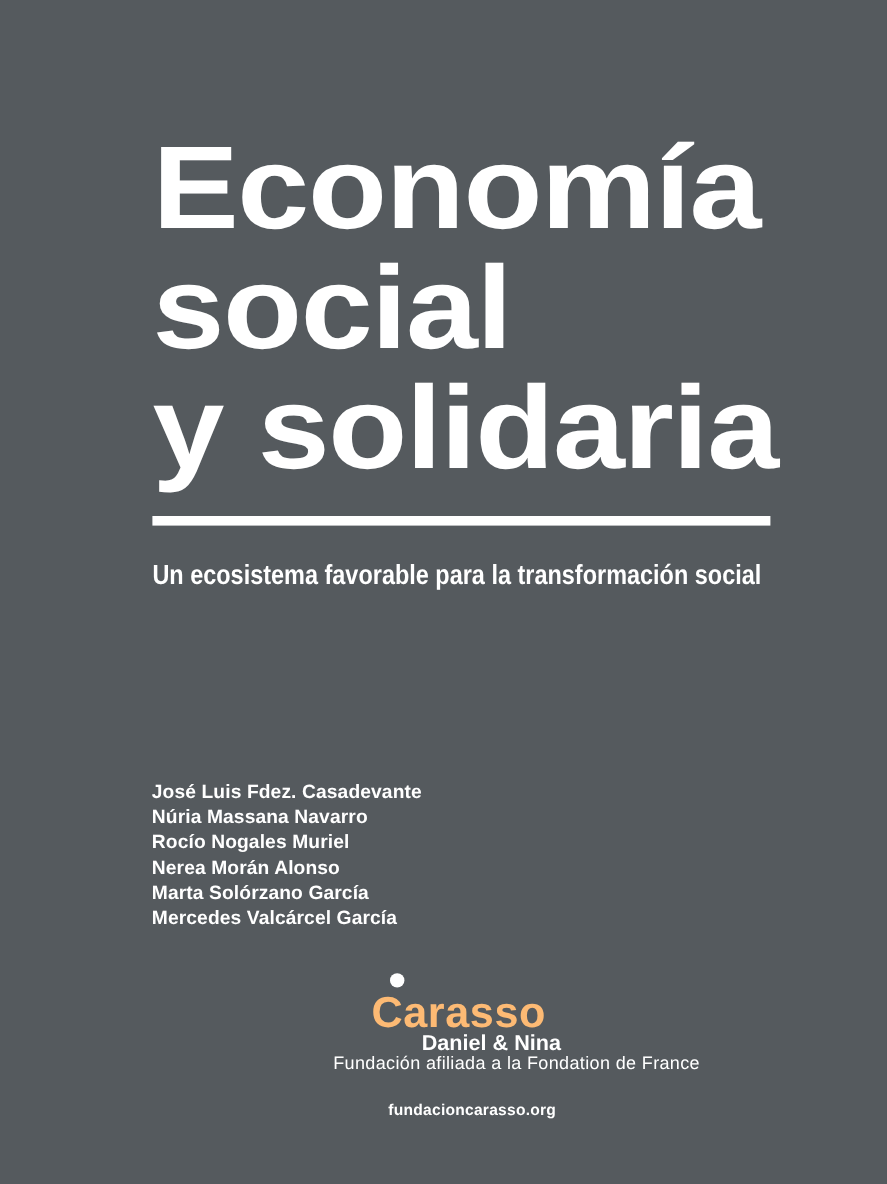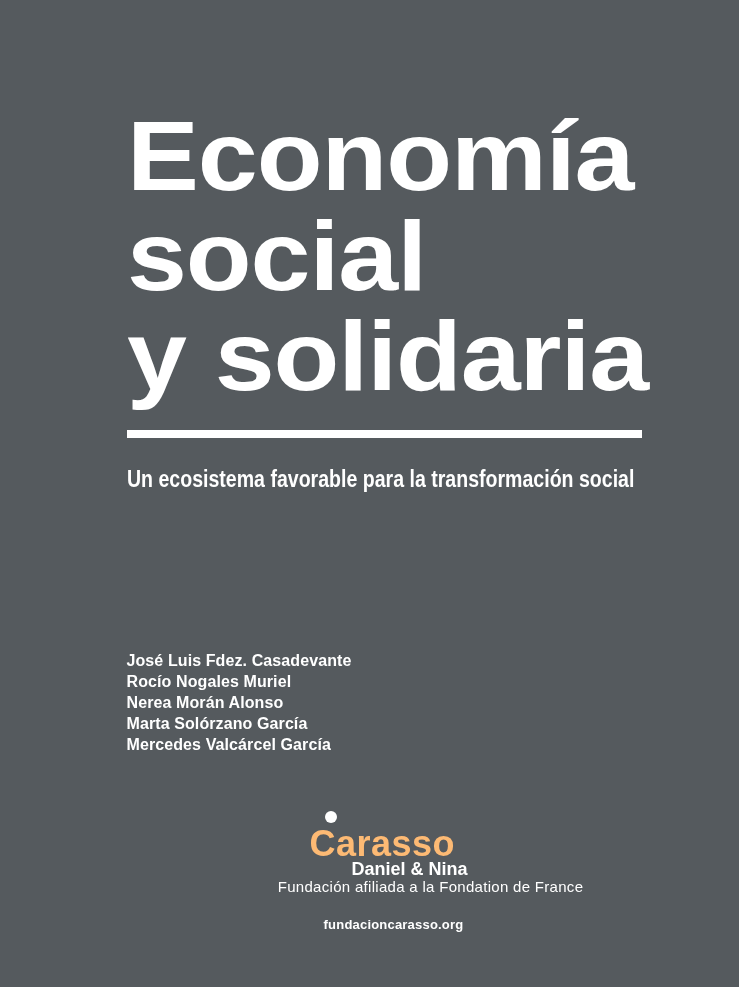--- a/index.html
+++ b/index.html
@@ -128,20 +128,21 @@
     <span class="title-line">social</span>
     <span class="title-line">y solidaria</span>
   </h1>
 
   <div class="divider"></div>
 
   <div class="subtitle">Un ecosistema favorable para la transformación social</div>
 
   <div class="authors">
     <div class="author">José Luis Fdez. Casadevante</div>
+    <div class="author">Núria Massana Navarro</div>
     <div class="author">Rocío Nogales Muriel</div>
     <div class="author">Nerea Morán Alonso</div>
     <div class="author">Marta Solórzano García</div>
     <div class="author">Mercedes Valcárcel García</div>
   </div>
 
   <div>
     <span class="logo-dot"></span>
     <div class="logo-wordmark">Carasso</div>
     <div class="logo-names">Daniel &amp; Nina</div>

